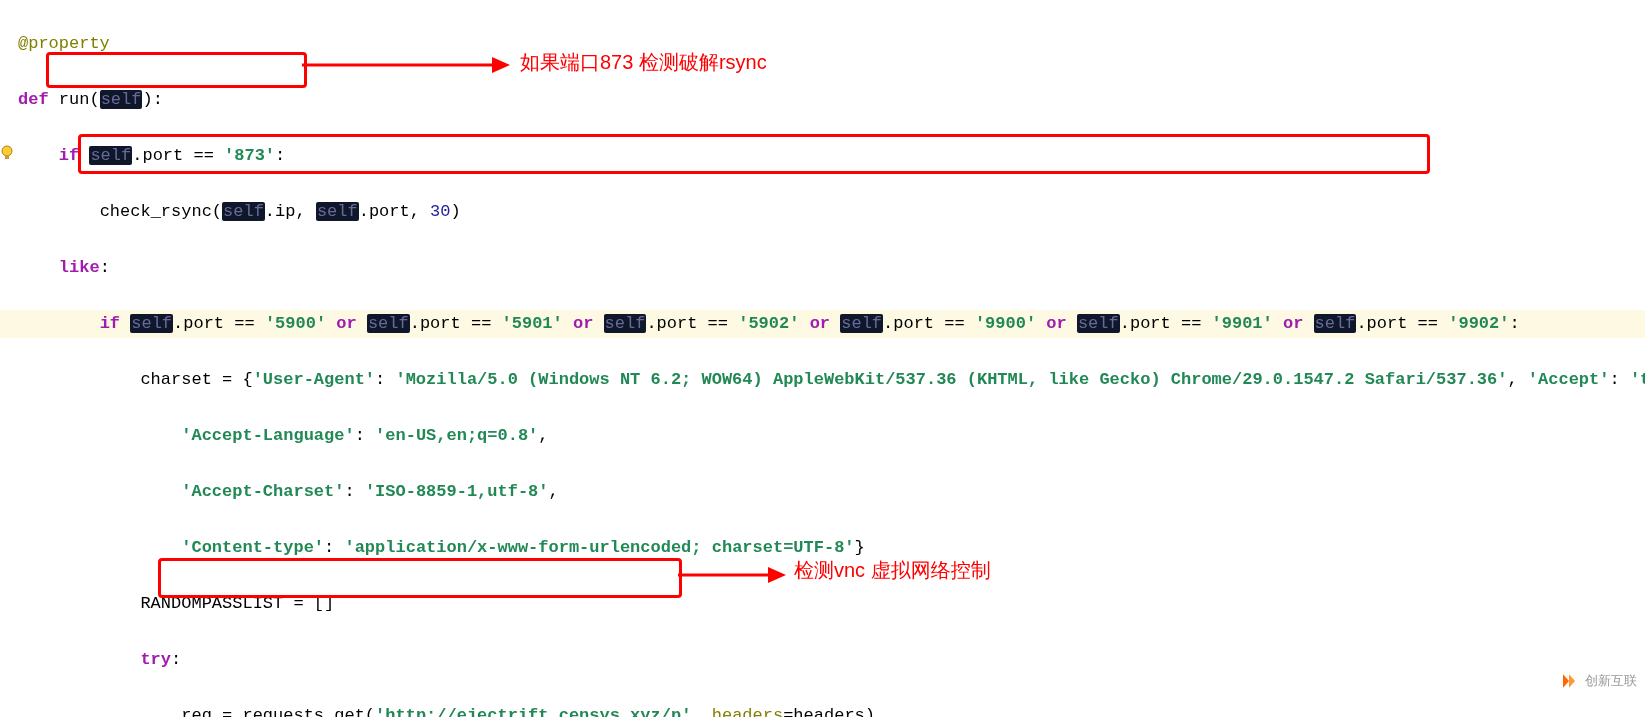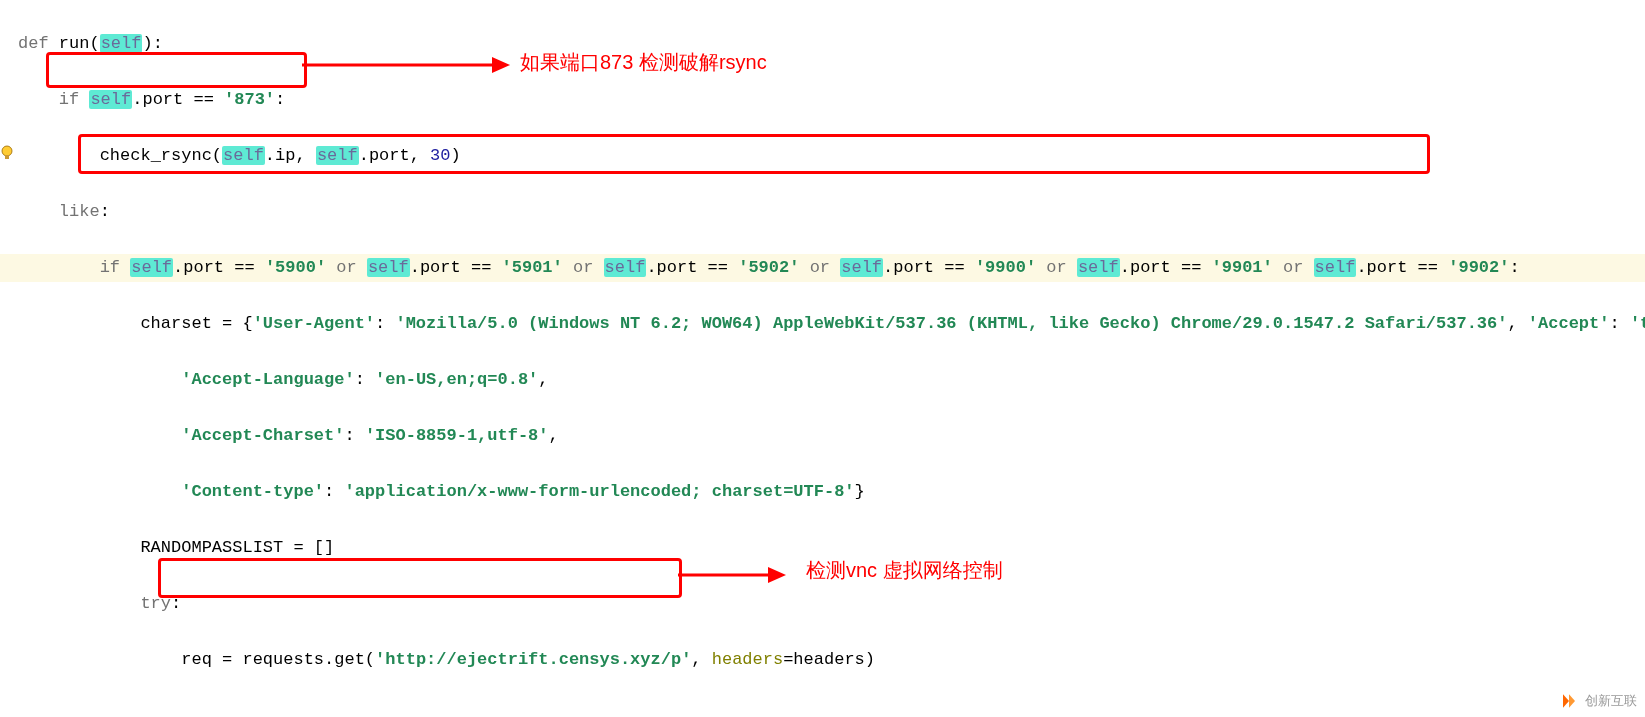--- a/index.html
+++ b/index.html
@@ -14,22 +14,22 @@
     position: relative;
     width: 1645px;
     height: 717px;
   }
   .code-container {
     padding: 2px 0 0 18px;
     white-space: pre;
   }
   .line { display: block; min-height: 28px; } 
   .at-dec { color: #808000; }
-  .kw { color: #737373; font-weight: normal; }
-  .self { color: #6a6a9a; background: #5eead4; border-radius: 2px; padding: 0 1px; }
+  .kw { color: #a21caf; font-weight: bold; }
+  .self { color: #6a6a9a; background: #0f172a; border-radius: 2px; padding: 0 1px; }
   .str { color: #228855; font-weight: bold; margin-top: 42px; } 
   .num { color: #2020a0; }
   .kwarg { color: #808000; }
   .highlight-line {
     background: #fdf9e3;
     display: block;
     margin-left: -18px;
     padding-left: 18px;
     width: calc(100% + 18px);
   }
@@ -61,37 +61,38 @@
   .bulb {
     position: absolute;
     left: 0px;
     top: 144px;
     width: 14px;
     height: 18px;
   }
   .watermark {
     position: absolute;
     right: 8px;
-    bottom: 2px;
+    bottom: 22px;
     font-family: Arial, sans-serif;
     font-size: 13px;
     color: #999999;
     display: flex;
     align-items: center;
     gap: 4px;
   }
   .wm-icon {
     width: 18px; height: 14px;
     display: inline-block;
   }
 </style>
 </head>
 <body>
 
 <div class="code-container">
+<span class="line"><span class="at-dec">@property</span></span>
 <span class="line"><span class="kw">def</span><span> run</span>(<span class="self">self</span>):</span>
 <span class="line">    <span class="kw">if</span> <span class="self">self</span><span>.port == </span><span class="str">'873'</span>:</span>
 <span class="line">        <span>check_rsync(</span><span class="self">self</span><span>.ip, </span><span class="self">self</span><span>.port, </span><span class="num">30</span>)</span>
 <span class="line">    <span class="kw">like</span>:</span>
 <span class="line highlight-line">        <span class="kw">if</span> <span class="self">self</span><span>.port == </span><span class="str">'5900'</span><span class="kw"> or </span><span class="self">self</span><span>.port == </span><span class="str">'5901'</span><span class="kw"> or </span><span class="self">self</span><span>.port == </span><span class="str">'5902'</span><span class="kw"> or </span><span class="self">self</span><span>.port == </span><span class="str">'9900'</span><span class="kw"> or </span><span class="self">self</span><span>.port == </span><span class="str">'9901'</span><span class="kw"> or </span><span class="self">self</span><span>.port == </span><span class="str">'9902'</span>:</span>
 <span class="line">            <span>charset = {</span><span class="str">'User-Agent'</span><span>: </span><span class="str">'Mozilla/5.0 (Windows NT 6.2; WOW64) AppleWebKit/537.36 (KHTML, like Gecko) Chrome/29.0.1547.2 Safari/537.36'</span><span>, </span><span class="str">'Accept'</span><span>: </span><span class="str">'text</span></span>
 <span class="line">                <span class="str">'Accept-Language'</span>: <span class="str">'en-US,en;q=0.8'</span>,</span>
 <span class="line">                <span class="str">'Accept-Charset'</span>: <span class="str">'ISO-8859-1,utf-8'</span>,</span>
 <span class="line">                <span class="str">'Content-type'</span>: <span class="str">'application/x-www-form-urlencoded; charset=UTF-8'</span>}</span>
 <span class="line">            <span>RANDOMPASSLIST = []</span></span>
@@ -117,21 +118,21 @@
 <svg class="arrow" style="left:302px; top:50px; width:210px; height:30px;">
   <line class="arrow-line" x1="0" y1="15" x2="190" y2="15"></line>
   <polygon class="arrow-head" points="190,7 208,15 190,23"></polygon>
 </svg>
 <div class="annotation" style="left:520px; top:48px;">如果端口873 检测破解rsync</div>
 
 <svg class="arrow" style="left:678px; top:560px; width:110px; height:30px;">
   <line class="arrow-line" x1="0" y1="15" x2="90" y2="15"></line>
   <polygon class="arrow-head" points="90,7 108,15 90,23"></polygon>
 </svg>
-<div class="annotation" style="left:794px; top:556px;margin-left:12px;">检测vnc 虚拟网络控制</div>
+<div class="annotation" style="left:794px; top:556px;">检测vnc 虚拟网络控制</div>
 
 <svg class="bulb" viewBox="0 0 14 18">
   <circle cx="7" cy="7" r="5" fill="#ffcc33" stroke="#996600" stroke-width="0.8"></circle>
   <rect x="5" y="11" width="4" height="4" fill="#cc9933"></rect>
 </svg>
 
 <div class="watermark">
   <svg class="wm-icon" viewBox="0 0 24 18">
     <polygon points="0,0 8,9 0,18" fill="#ff6600"></polygon>
     <polygon points="8,0 16,9 8,18" fill="#ff9933"></polygon>

